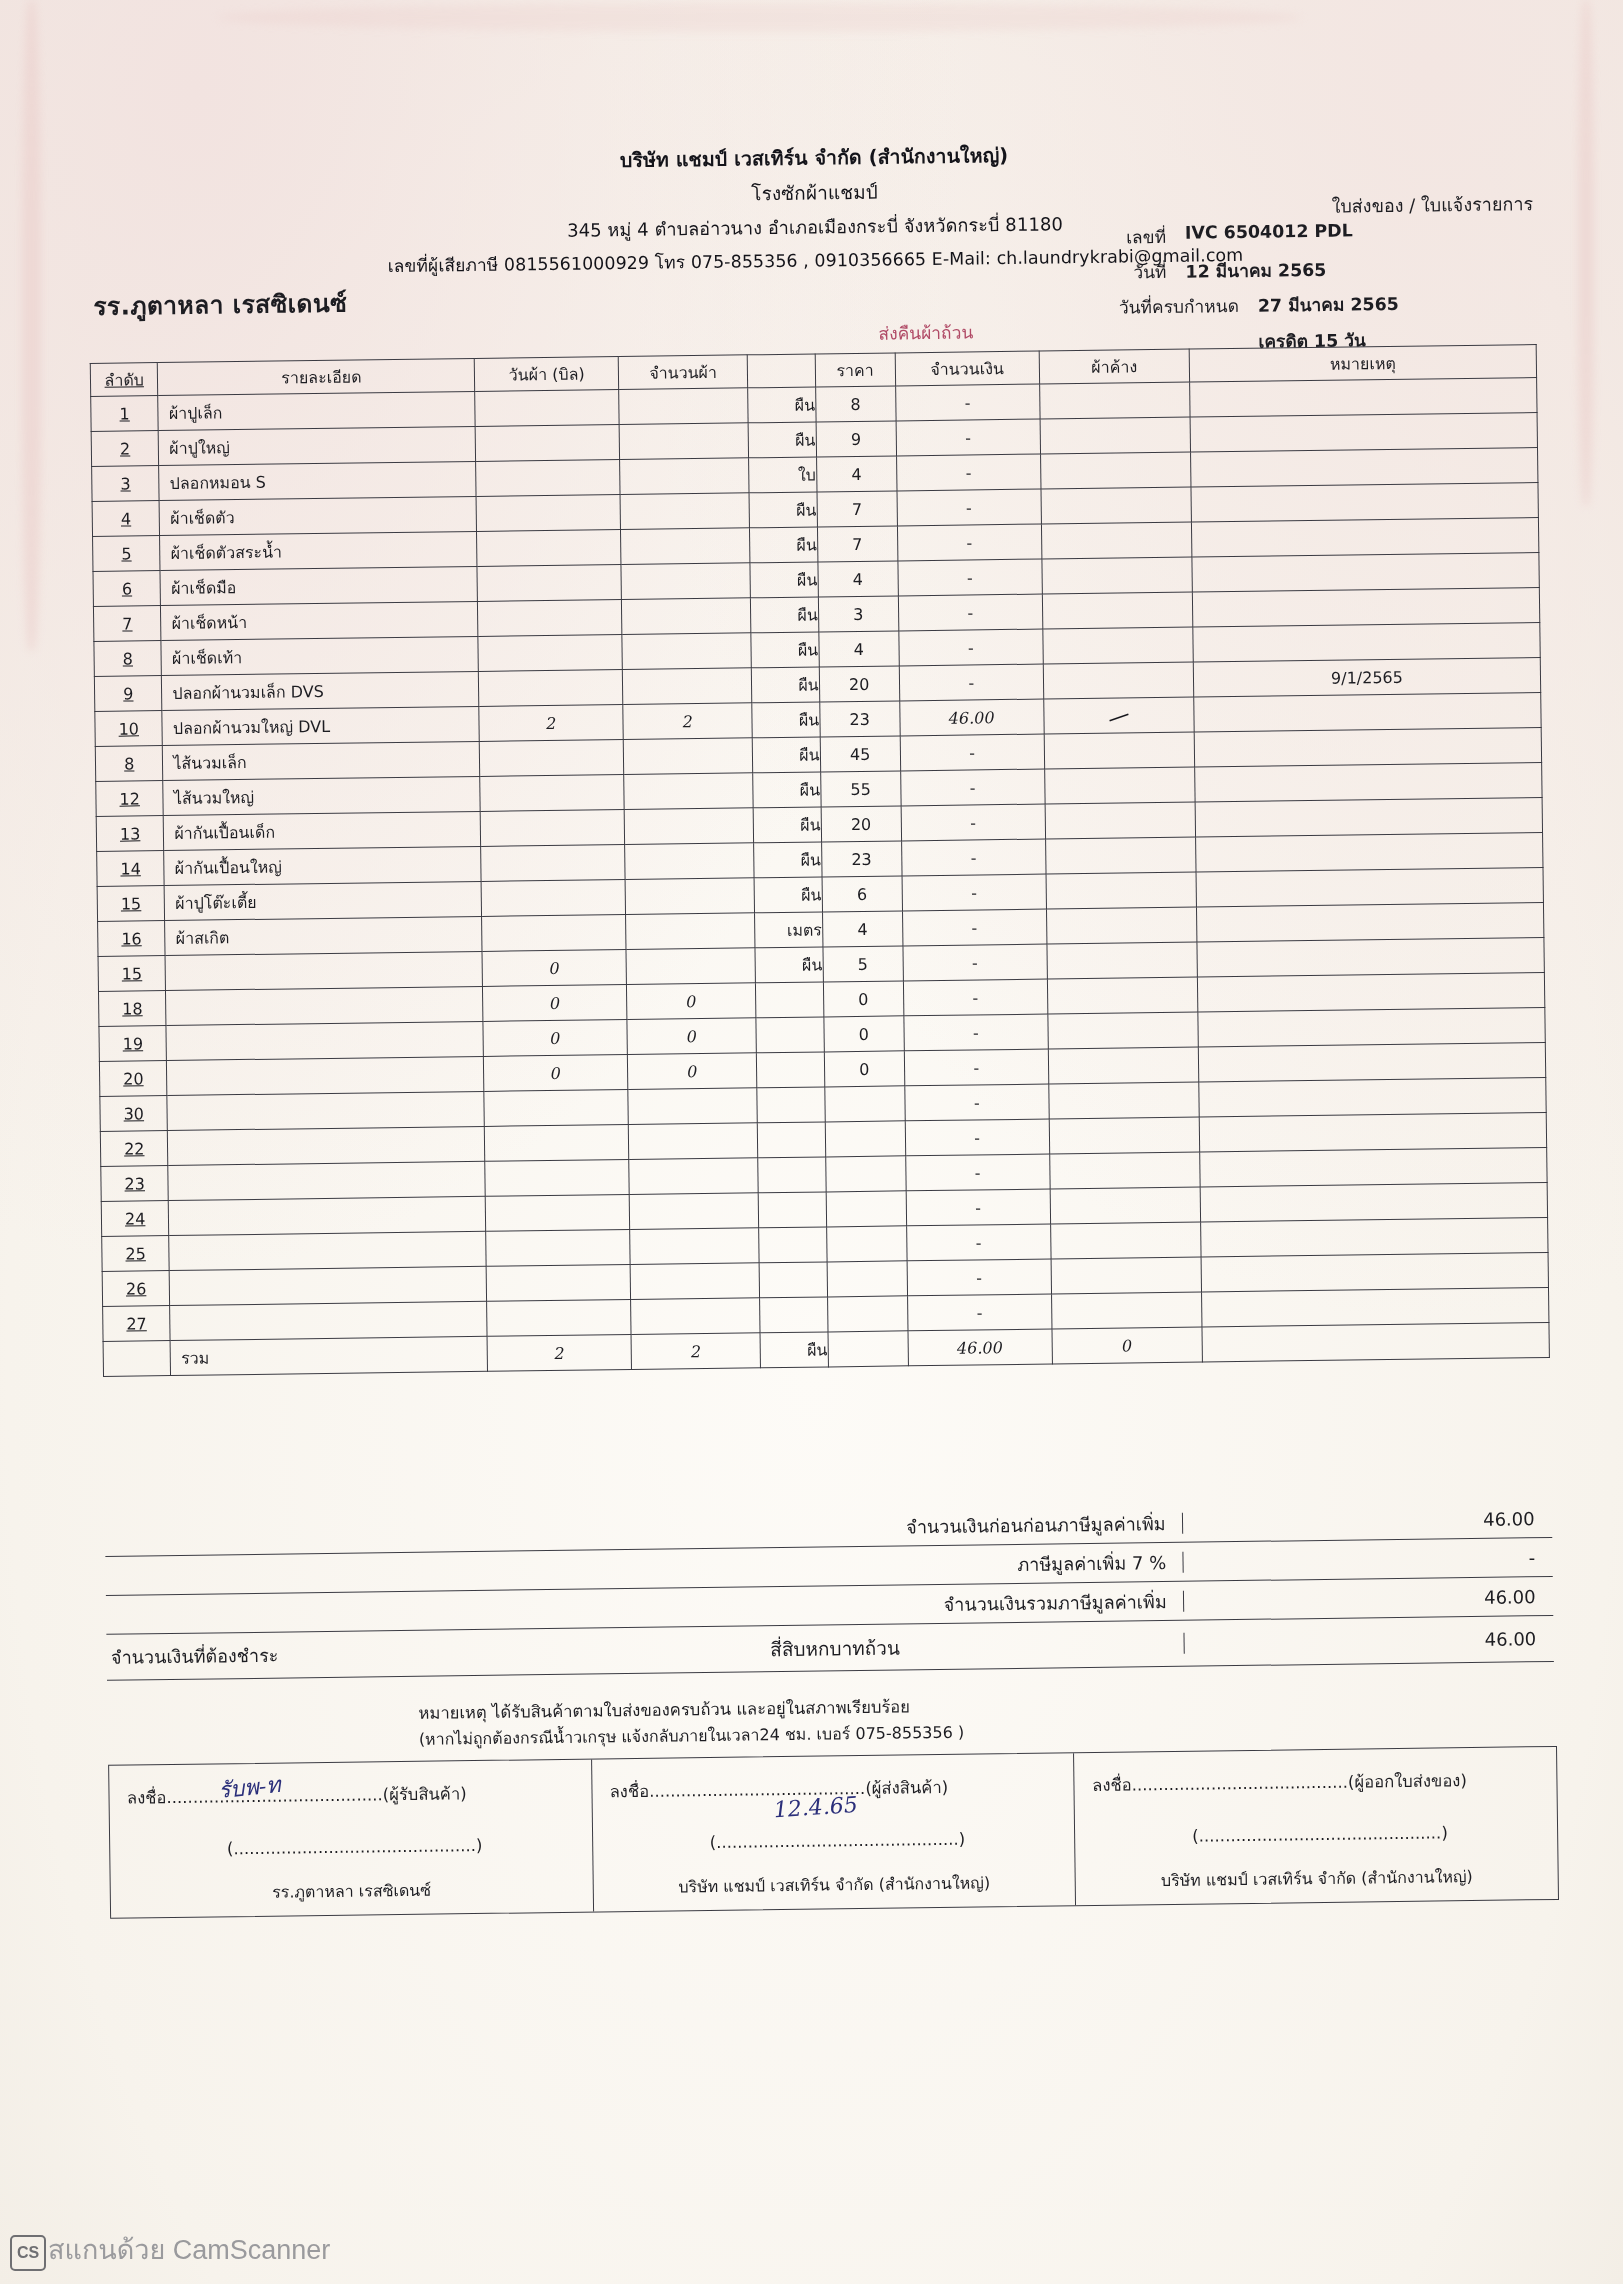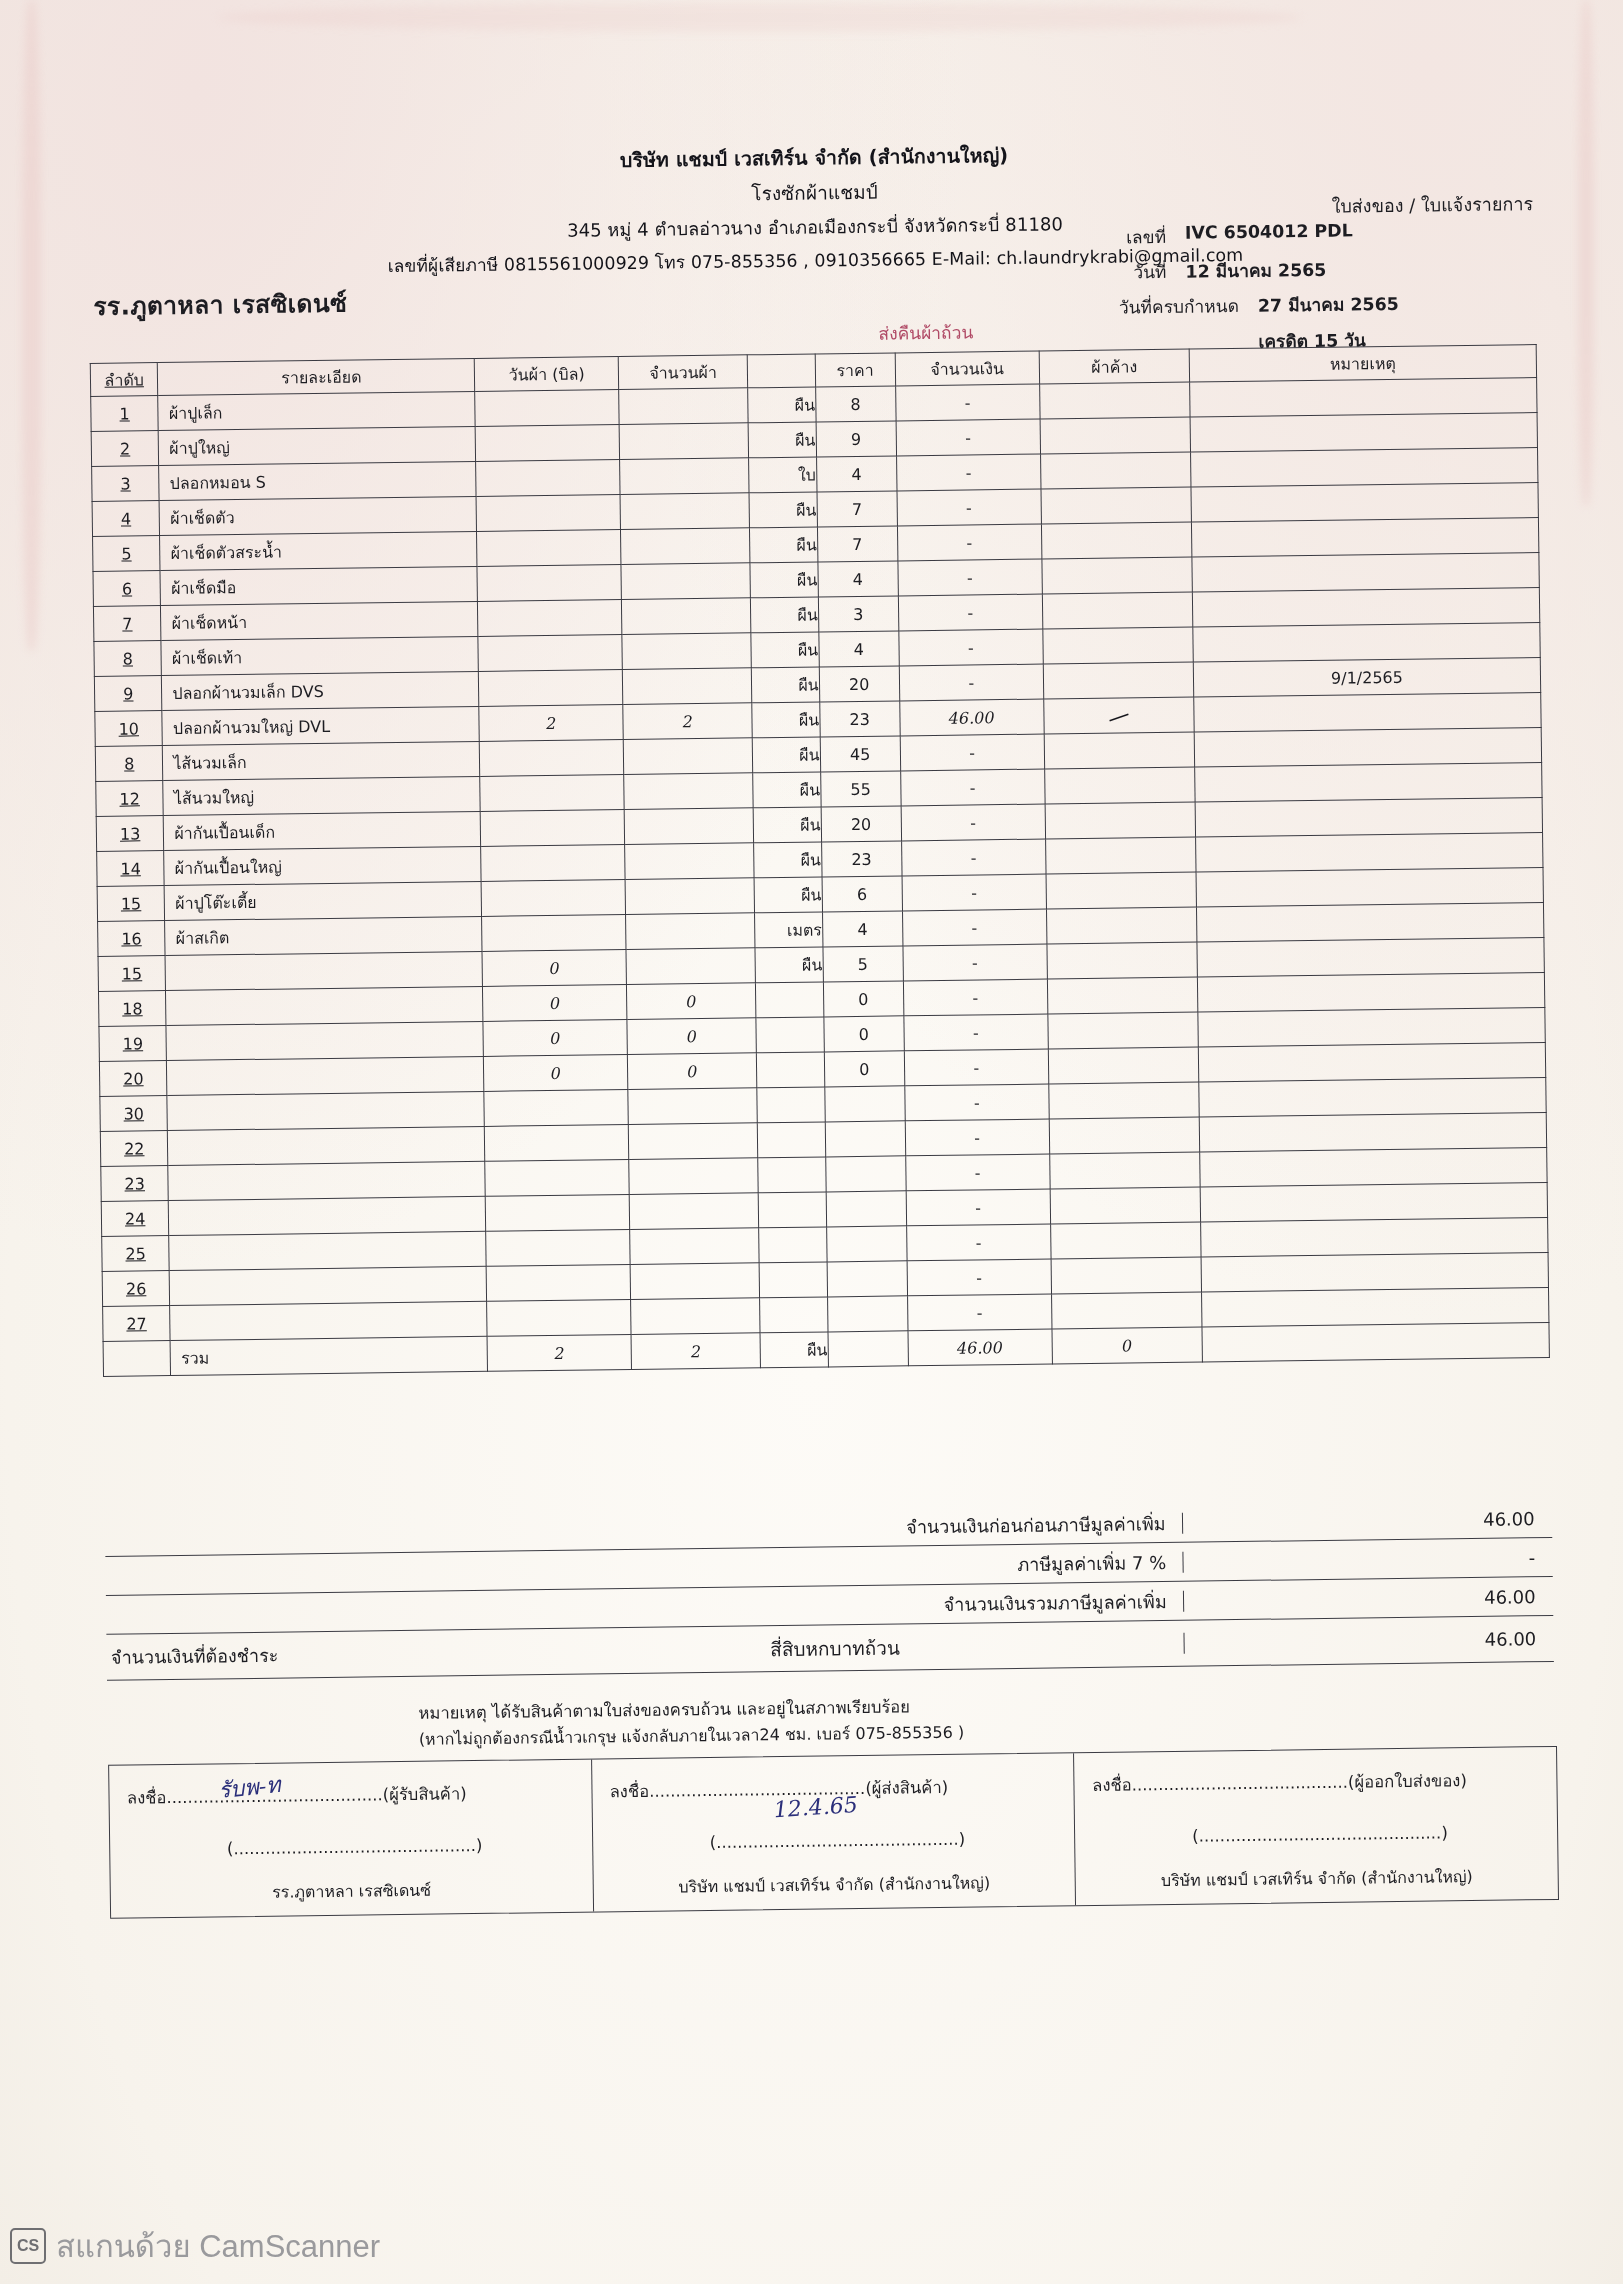--- a/index.html
+++ b/index.html
@@ -98,28 +98,28 @@
   .sig{flex:1;border-right:0.7px solid #3a3a42;height:152px;position:relative;}
   .sig:last-child{border-right:none;}
   .sig .l1{position:absolute;top:19px;left:17.4px;right:10px;font-size:16.6px;}
   .sig .l2{position:absolute;top:75px;left:17.4px;right:10px;font-size:16.6px;text-align:center;}
   .sig .l3{position:absolute;top:116px;left:0;right:0;font-size:16px;text-align:center;}
   .sig .scribble{position:absolute;top:5.8px;left:109px;font-family:"DejaVu Serif",serif;font-style:italic;font-size:22px;color:#2b2f7a;transform:rotate(-5deg);}
   .sig .scribble2{position:absolute;top:38px;left:181px;font-family:"DejaVu Serif",serif;font-style:italic;font-size:22px;color:#2b2f7a;transform:rotate(-3deg);}
 
   
   .cam{
-    position:absolute;left:10px;bottom:13px;display:flex;align-items:center;gap:10px;
+    position:absolute;left:10px;bottom:13px;display:flex;align-items:flex-end;gap:2px;
   }
   .cam .badge{
     width:32px;height:32px;border:2.2px solid #6f6f72;border-radius:5px;
     display:flex;align-items:center;justify-content:center;
     font-size:16px;font-weight:bold;color:#6f6f72;font-family:"Liberation Sans",sans-serif;
   }
-  .cam .txt{font-size:31px;color:#9a9a9d;font-family:"Liberation Sans",sans-serif;}
+  .cam .txt{font-size:27px;color:#9a9a9d;font-family:"Liberation Sans",sans-serif;}
 
   .tick{display:inline-block;transform:rotate(-18deg);font-size:22px;color:#15151b;}
 </style>
 </head>
 <body>
 
 <div id="scan">
   <div class="smudge" id="sm1"></div>
   <div class="smudge" id="sm2"></div>
   <div class="smudge" id="sm3"></div>

